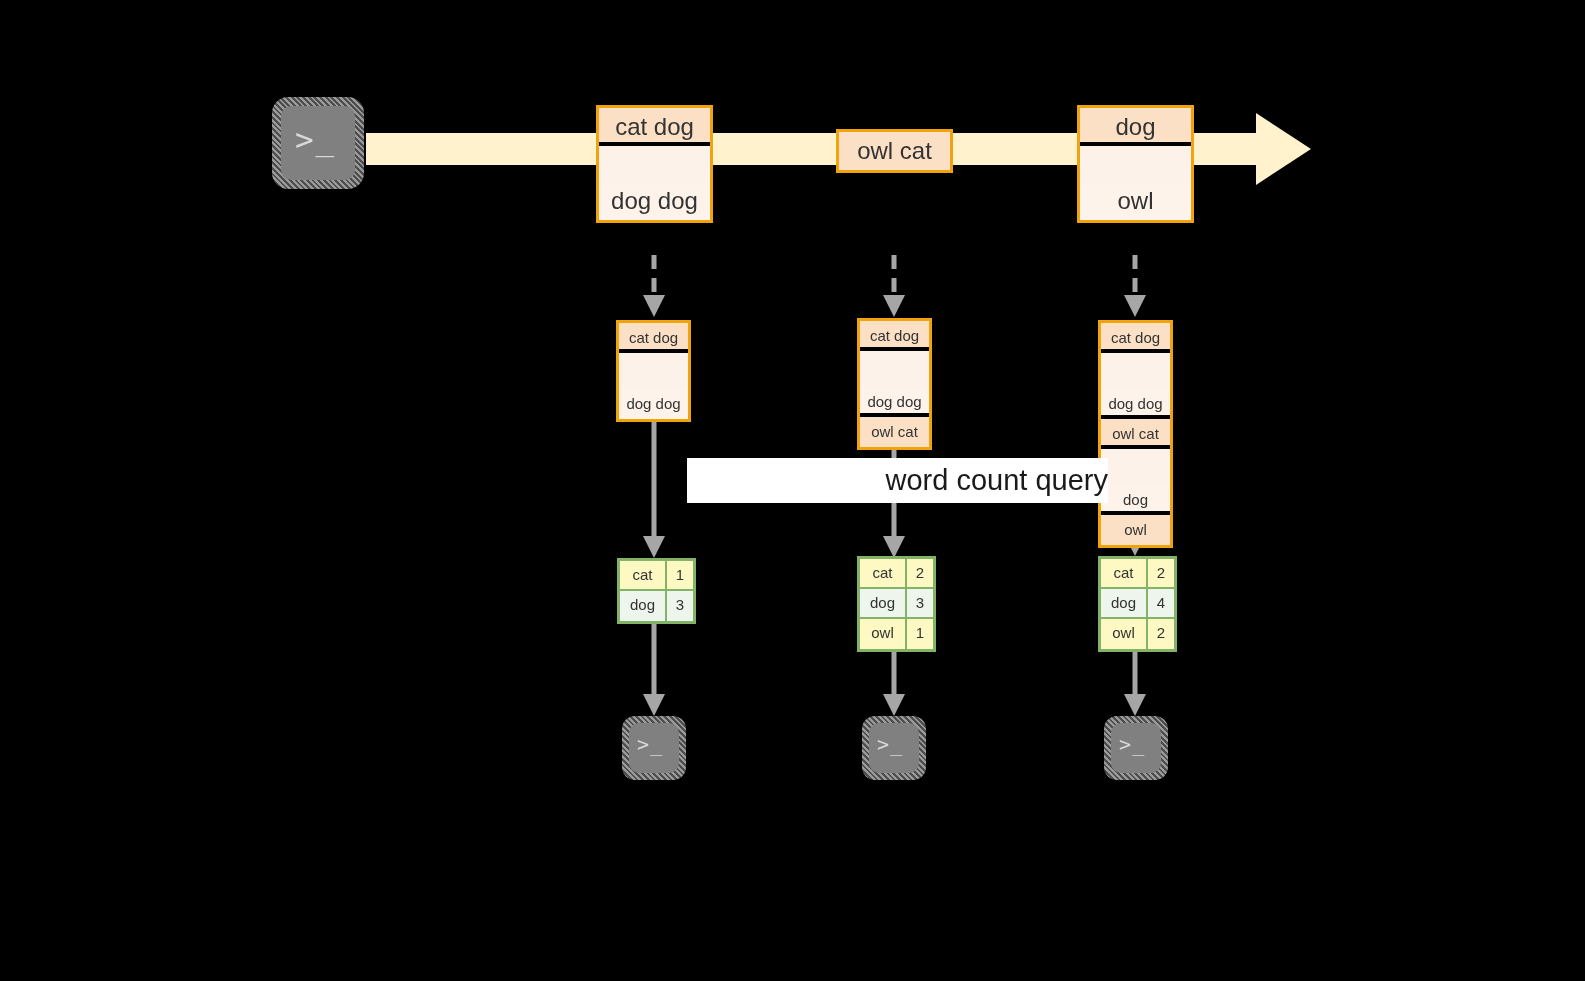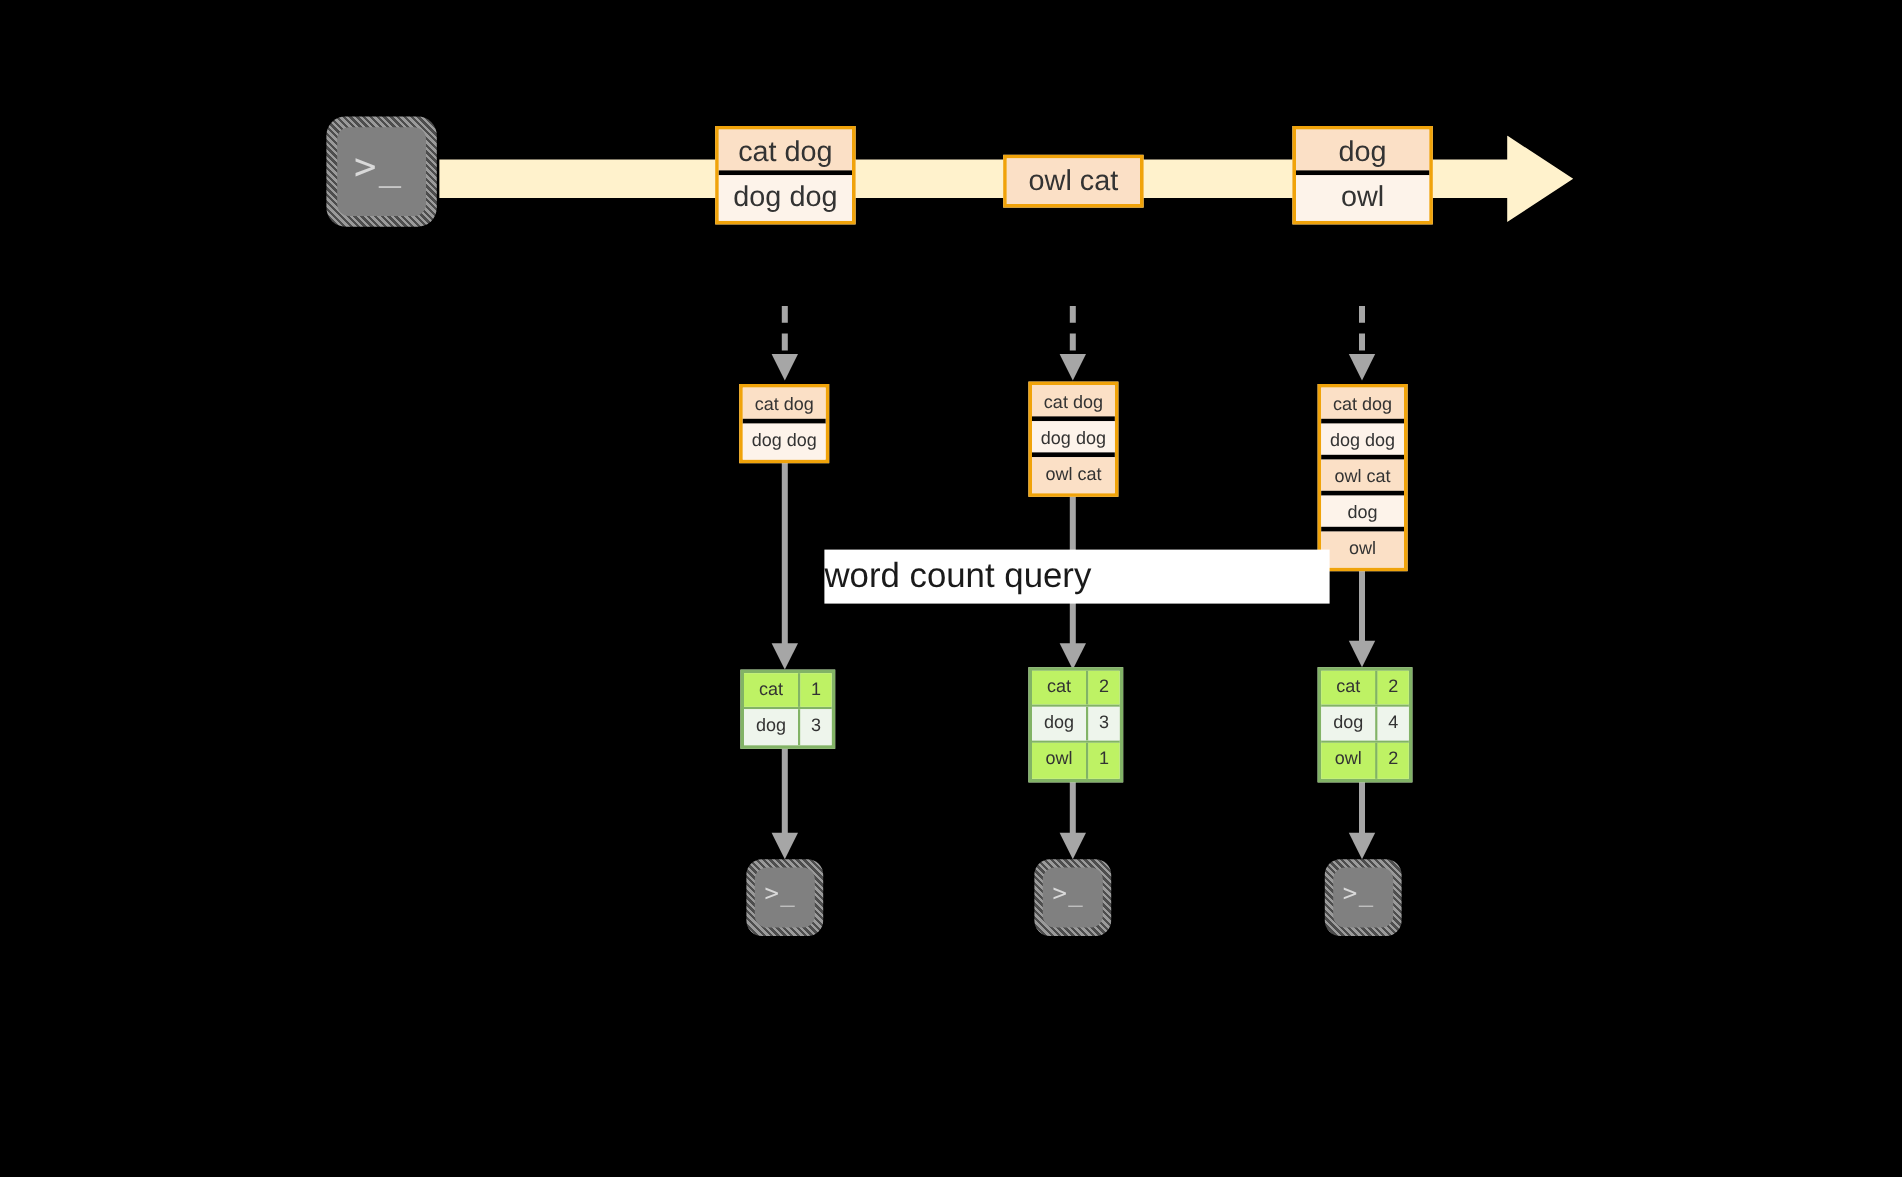--- a/index.html
+++ b/index.html
@@ -102,21 +102,21 @@
   .rbox .row {
     box-sizing: border-box;
     border-bottom: 4px solid #000000;
     text-align: center;
     white-space: nowrap;
     overflow: hidden;
     color: #333333;
   }
   .rbox .row:last-child { border-bottom: none; }
   .rbox .row.shade { background: #fbe0c6; }
-  .rbox .row.plain { background: #fdf3ea; }
+  .rbox .row.plain { background: #fdf3ea; margin-top: 36px; }
 
   
   .rbox.lg .row {
     height: 38px;
     line-height: 38px;
     font-size: 24px;
   }
 
   
   .rbox.sm .row {
@@ -136,21 +136,21 @@
     flex-direction: column;
   }
   .gbox .grow {
     display: flex;
     box-sizing: border-box;
     border-bottom: 2px solid #82b366;
     height: 30px;
   }
   .gbox .grow:last-child { border-bottom: none; }
   .gbox .grow.shade .gk,
-  .gbox .grow.shade .gv { background: #bef264; }
+  .gbox .grow.shade .gv { background: #fef9c3; }
   .gbox .grow.plain .gk,
   .gbox .grow.plain .gv { background: #eef5ec; }
   .gbox .gk {
     box-sizing: border-box;
     border-right: 2px solid #82b366;
     text-align: center;
     line-height: 28px;
     font-size: 15px;
     color: #333333;
     flex: 0 0 47px;
@@ -174,21 +174,21 @@
   .qlabel {
     position: absolute;
     left: 687px;
     top: 458px;
     width: 421px;
     height: 45px;
     background: #ffffff;
     color: #1a1a1a;
     font-size: 29px;
     line-height: 45px;
-    text-align: left;
+    text-align: right;
     white-space: nowrap;
     z-index: 6;
   }
 </style>
 </head>
 <body>
 
 <div id="stage">
 
   <svg class="stream" width="945" height="72" viewBox="0 0 945 72">

